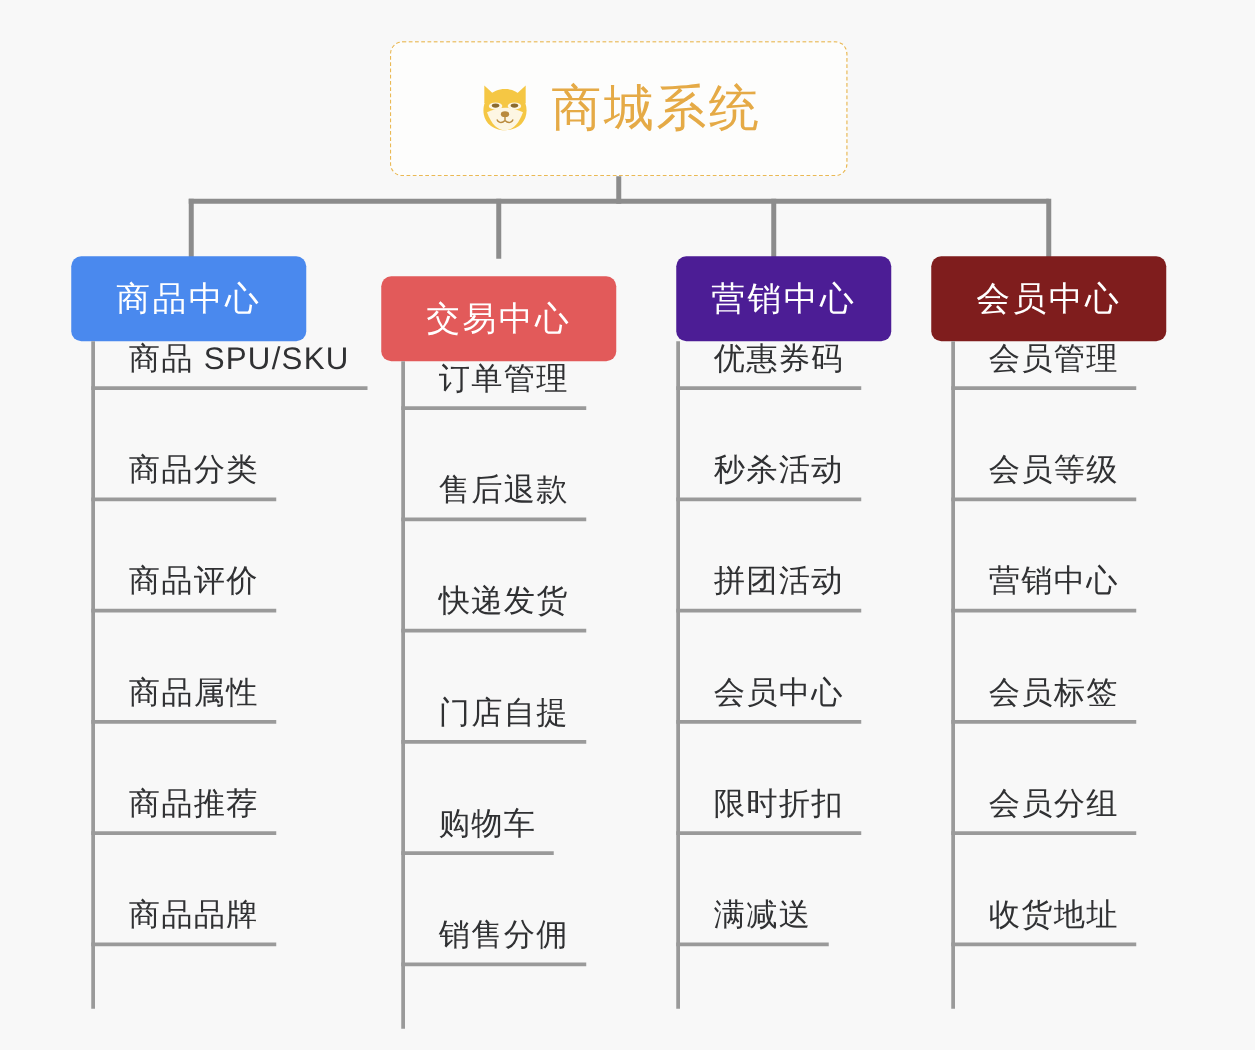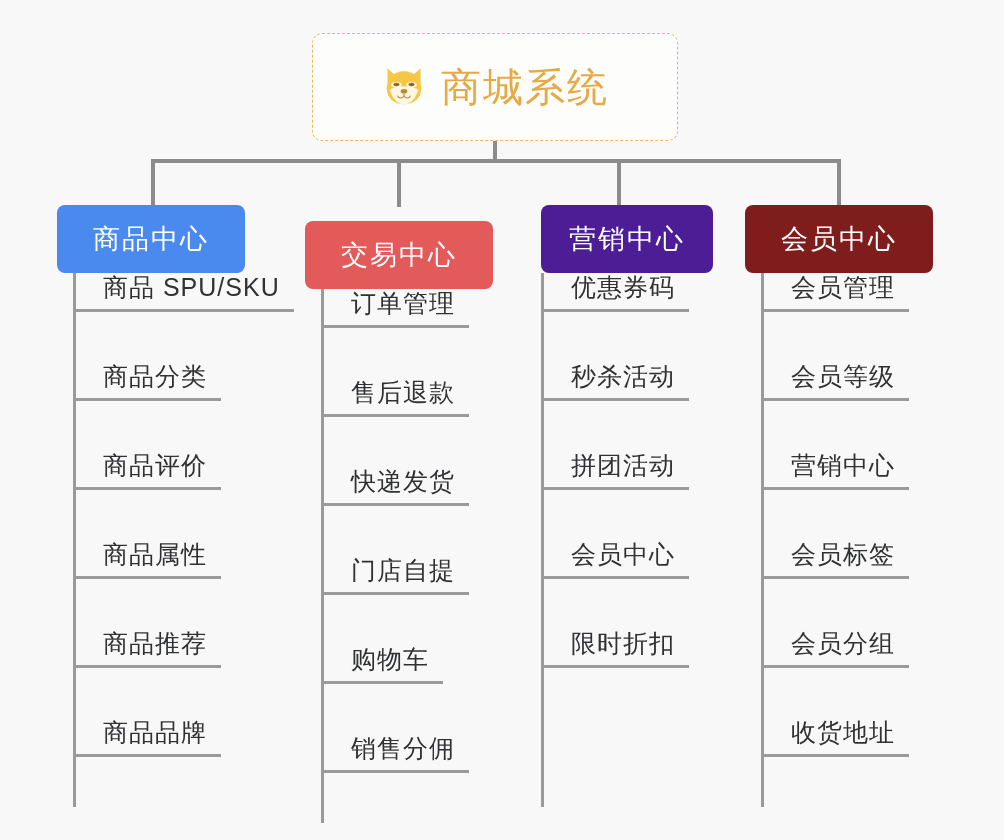--- a/index.html
+++ b/index.html
@@ -228,20 +228,23 @@
         </li>
       <li class="leaf">
           <span class="leaf-inner">拼团活动</span>
         </li>
       <li class="leaf">
           <span class="leaf-inner">会员中心</span>
         </li>
       <li class="leaf">
           <span class="leaf-inner">限时折扣</span>
         </li>
+      <li class="leaf">
+          <span class="leaf-inner">满减送</span>
+        </li>
     </ul>
   </div>
 
   <div class="branch" id="branch-3" style="left:745px;">
     <div class="branch-header" style="background: #7f1d1d;">
       <span>会员中心</span>
     </div>
     <div class="branch-stem" style="height: 534px;"></div>
     <ul class="leaves">
       <li class="leaf">

